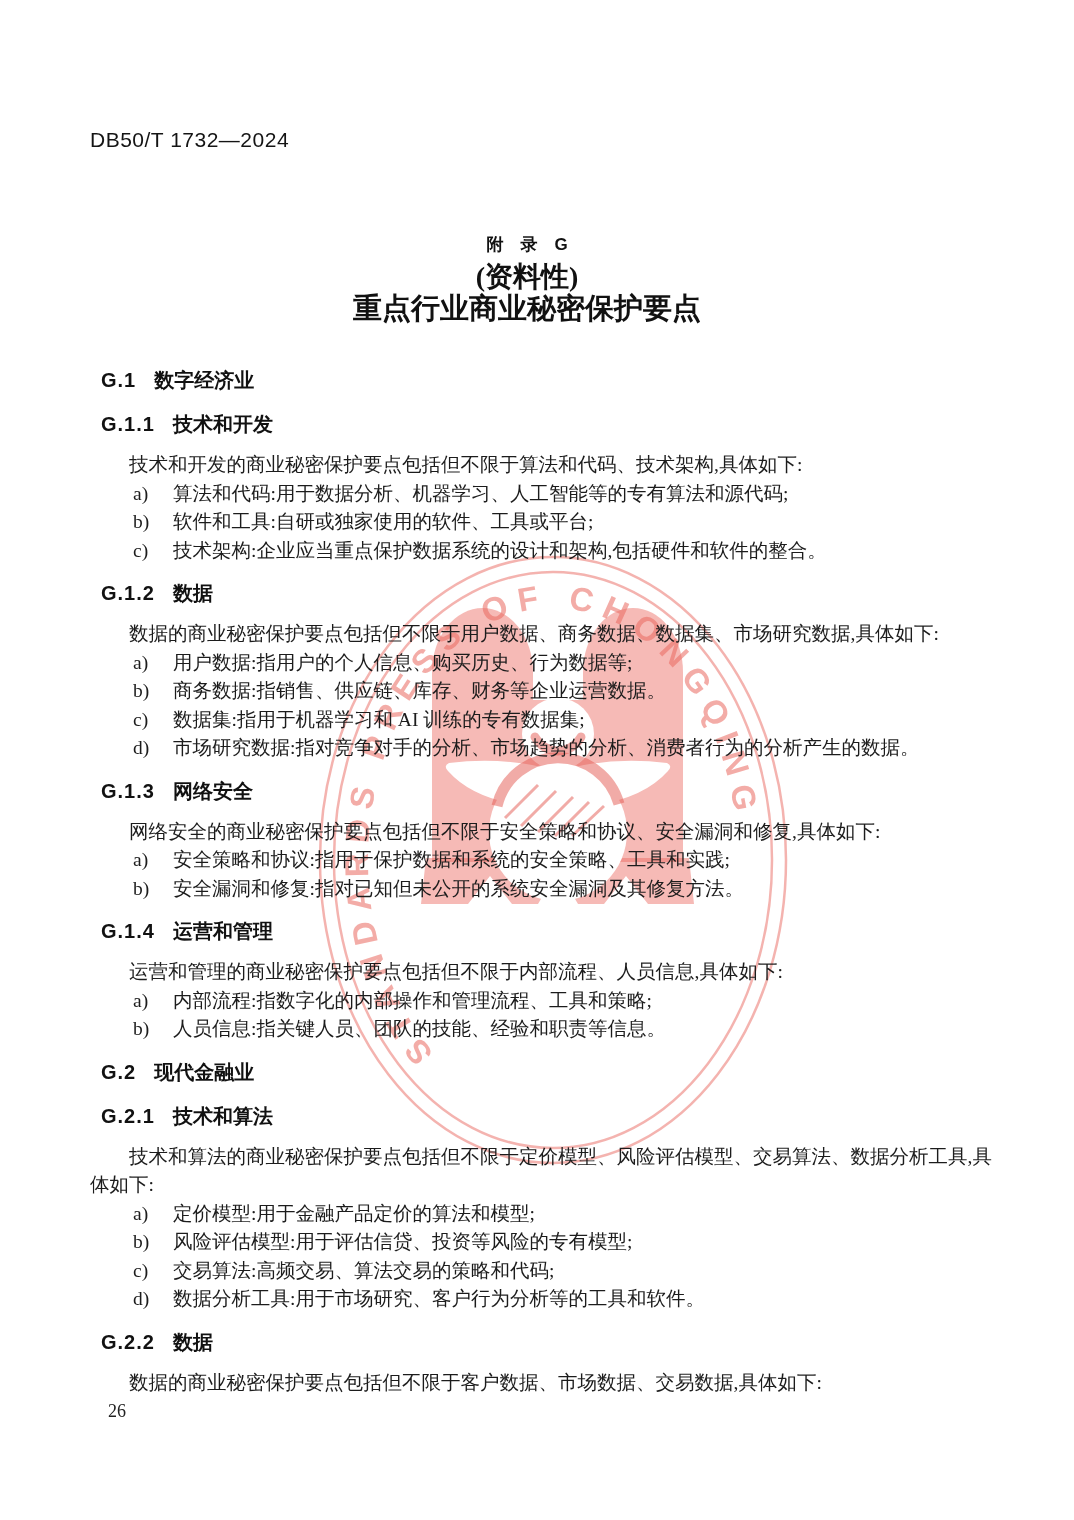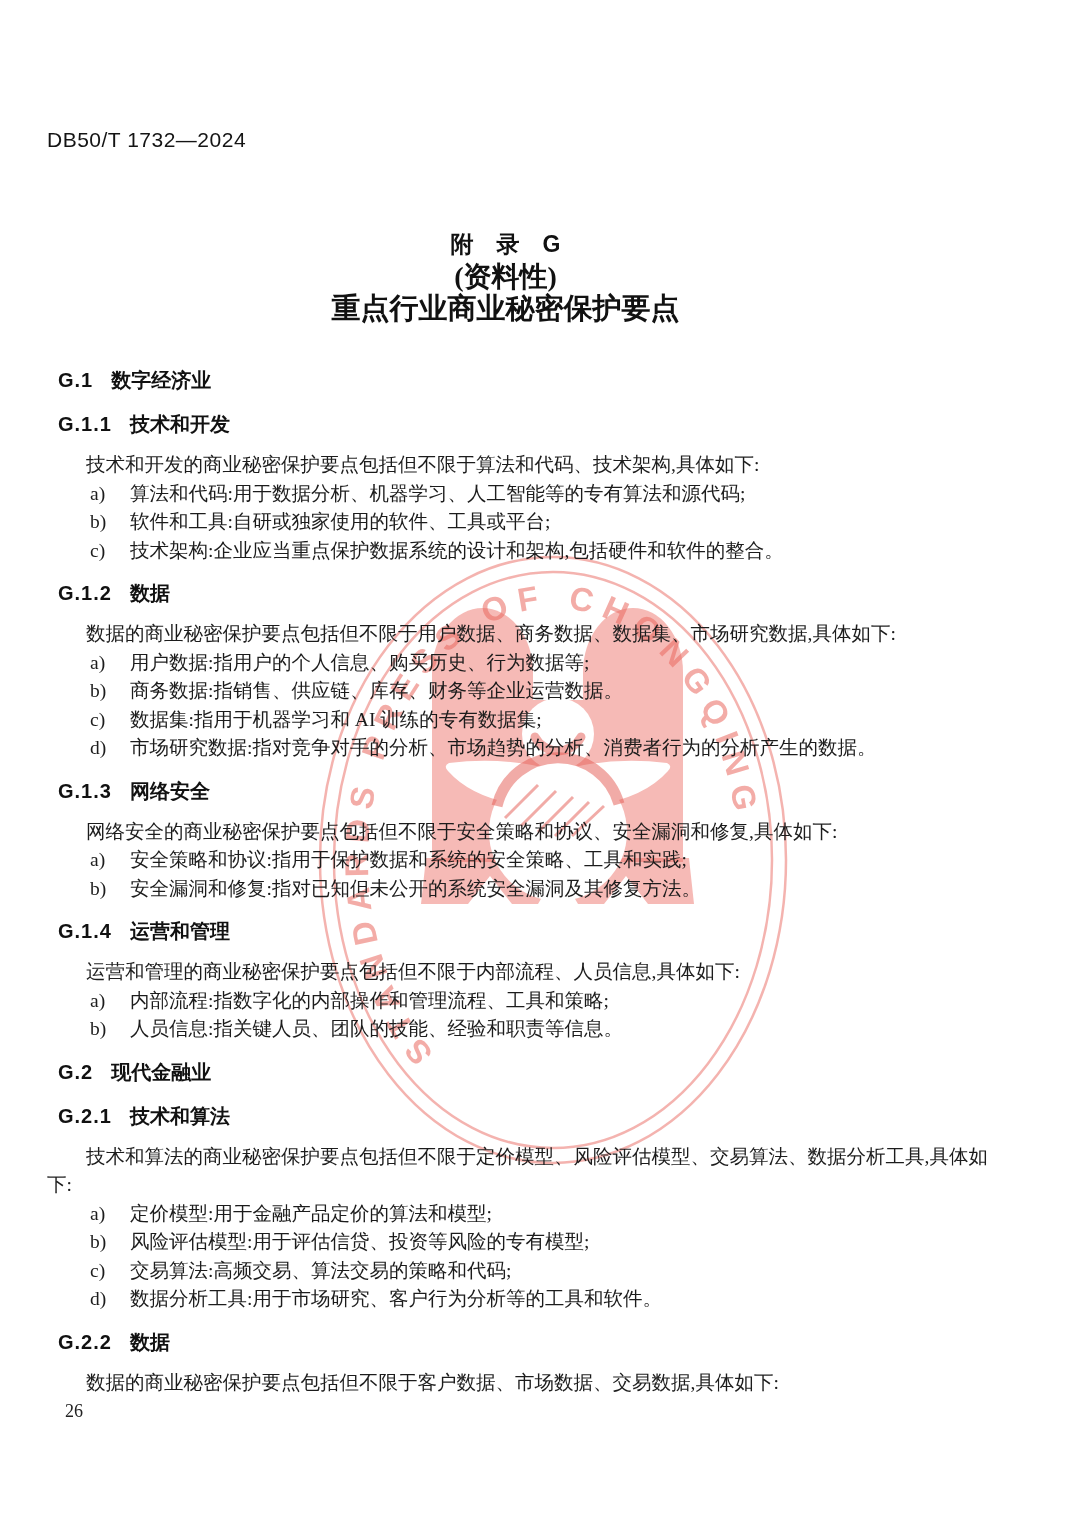--- a/index.html
+++ b/index.html
@@ -24,36 +24,36 @@
   .wm-detail { stroke: rgba(228,88,79,0.50); fill: none; }
   .wm-stamp-text {
     fill: rgba(233,103,95,0.55);
     font-family: "Liberation Sans", "DejaVu Sans", sans-serif;
     font-weight: bold;
     font-size: 33px;
   }
   .content {
     position: relative;
     z-index: 1;
-    padding: 0 70px 0 47px;
+    padding: 0 70px 0 90px;
   }
   .doc-code {
     margin-top: 126px;
     font-family: "Liberation Sans", "DejaVu Sans", sans-serif;
     font-size: 21px;
     letter-spacing: 0.5px;
     line-height: 28px;
     color: #141414;
   }
   .title-block { margin-left: -40px; text-align: center; }
   .title-main {
     margin-top: 75px;
     font-family: "Liberation Sans", "DejaVu Sans", sans-serif;
     font-weight: bold;
-    font-size: 23px;
+    font-size: 17px;
     line-height: 31px;
     color: #111;
   }
   .title-sub {
     margin-top: 2px;
     font-family: Liberation Serif, serif;
     font-weight: bold;
     font-size: 28px;
     line-height: 29px;
     color: #111;

